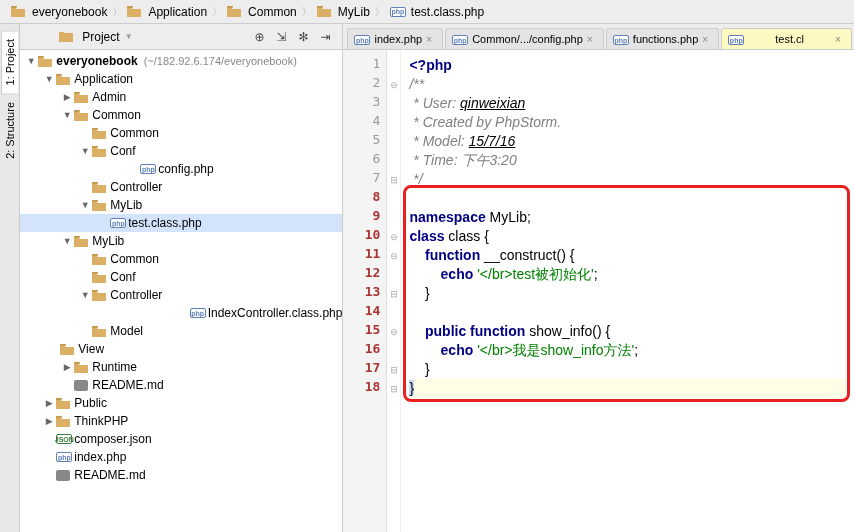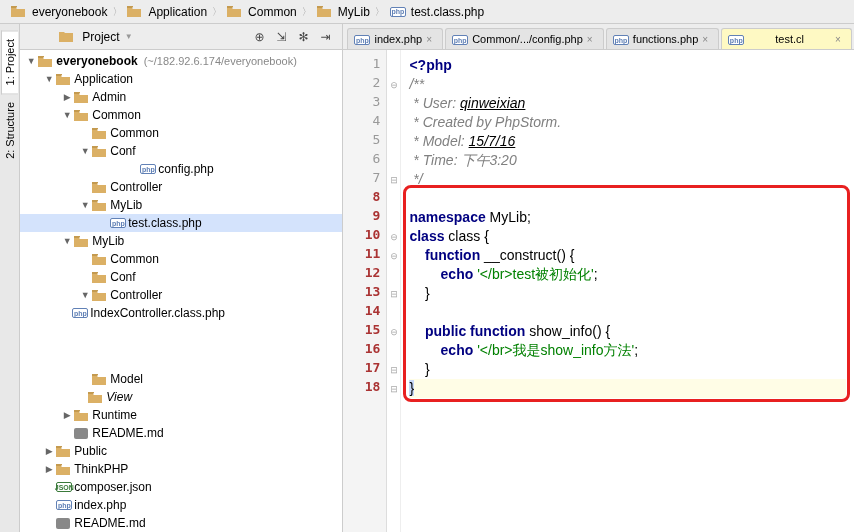--- a/index.html
+++ b/index.html
@@ -272,38 +272,38 @@
         <div class="tree-item" style="padding-left: 60px;">
           <span class="tree-arrow">▼</span>
           <span class="tree-icon">
             <svg class="folder" viewBox="0 0 14 11">
               <path d="M0 2h5l1 1h8v8H0z" fill="#dbb065"></path>
               <path d="M0 2h5l1-1V0H0z" fill="#c49a4f"></path>
             </svg>
           </span>
           <span class="tree-label">Controller</span>
         </div>
-        <div class="tree-item" style="padding-left: 40px;">
+        <div class="tree-item" style="padding-left: 40px; justify-content: flex-end;">
           <span class="tree-spacer"></span>
           <span class="tree-icon">
             <span class="php-badge">php</span>
           </span>
           <span class="tree-label">IndexController.class.php</span>
         </div>
-        <div class="tree-item" style="padding-left: 60px; margin-top: 48px;">
+        <div class="tree-item" style="padding-left: 60px;">
           <span class="tree-spacer"></span>
           <span class="tree-icon">
             <svg class="folder" viewBox="0 0 14 11">
               <path d="M0 2h5l1 1h8v8H0z" fill="#dbb065"></path>
               <path d="M0 2h5l1-1V0H0z" fill="#c49a4f"></path>
             </svg>
           </span>
           <span class="tree-label">Model</span>
         </div>
-        <div class="tree-item" style="padding-left: 56px; font-style: italic;">
+        <div class="tree-item" style="padding-left: 28px;">
           <span class="tree-spacer"></span>
           <span class="tree-icon">
             <svg class="folder" viewBox="0 0 14 11">
               <path d="M0 2h5l1 1h8v8H0z" fill="#dbb065"></path>
               <path d="M0 2h5l1-1V0H0z" fill="#c49a4f"></path>
             </svg>
           </span>
           <span class="tree-label">View</span>
         </div>
         <div class="tree-item" style="padding-left: 42px;">

